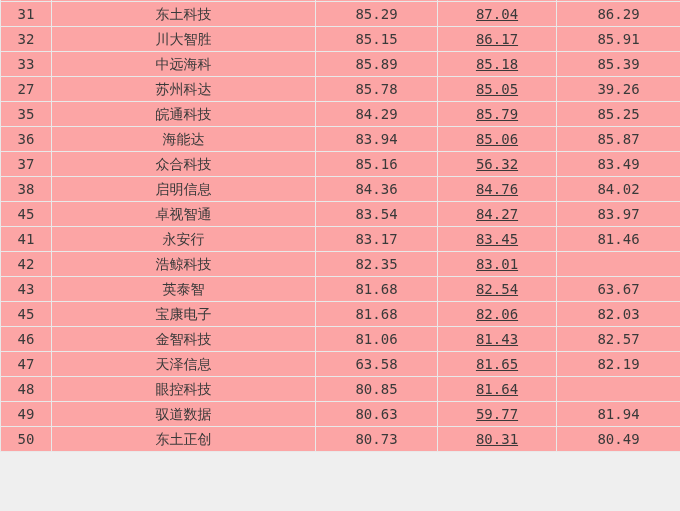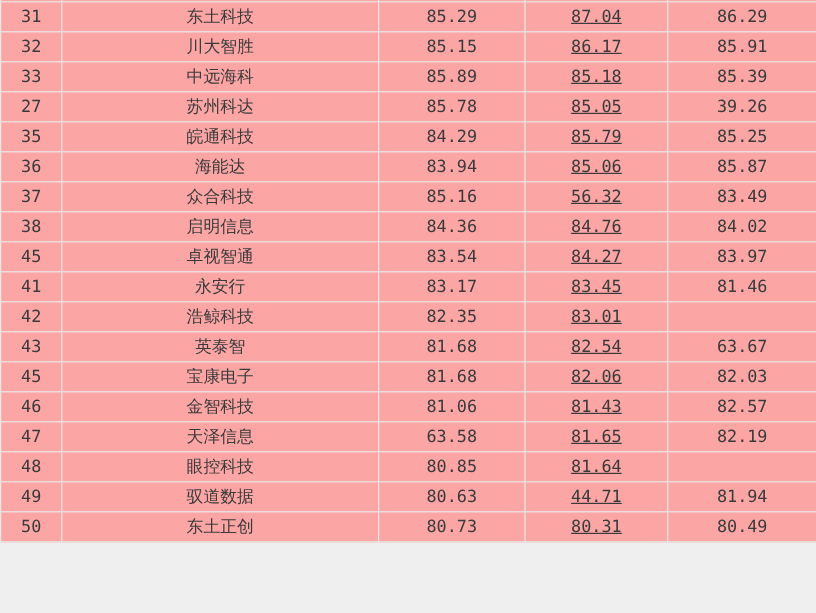--- a/index.html
+++ b/index.html
@@ -176,21 +176,21 @@
           <td class="c0 num">48</td>
           <td class="c1">眼控科技</td>
           <td class="c2 num">80.85</td>
           <td class="c3 num">81.64</td>
           <td class="c4 num"></td>
         </tr>
         <tr>
           <td class="c0 num">49</td>
           <td class="c1">驭道数据</td>
           <td class="c2 num">80.63</td>
-          <td class="c3 num">44.71</td>
+          <td class="c3 num">59.77</td>
           <td class="c4 num">81.94</td>
         </tr>
         <tr>
           <td class="c0 num">50</td>
           <td class="c1">东土正创</td>
           <td class="c2 num">80.73</td>
           <td class="c3 num">80.31</td>
           <td class="c4 num">80.49</td>
         </tr>
       </tbody>

